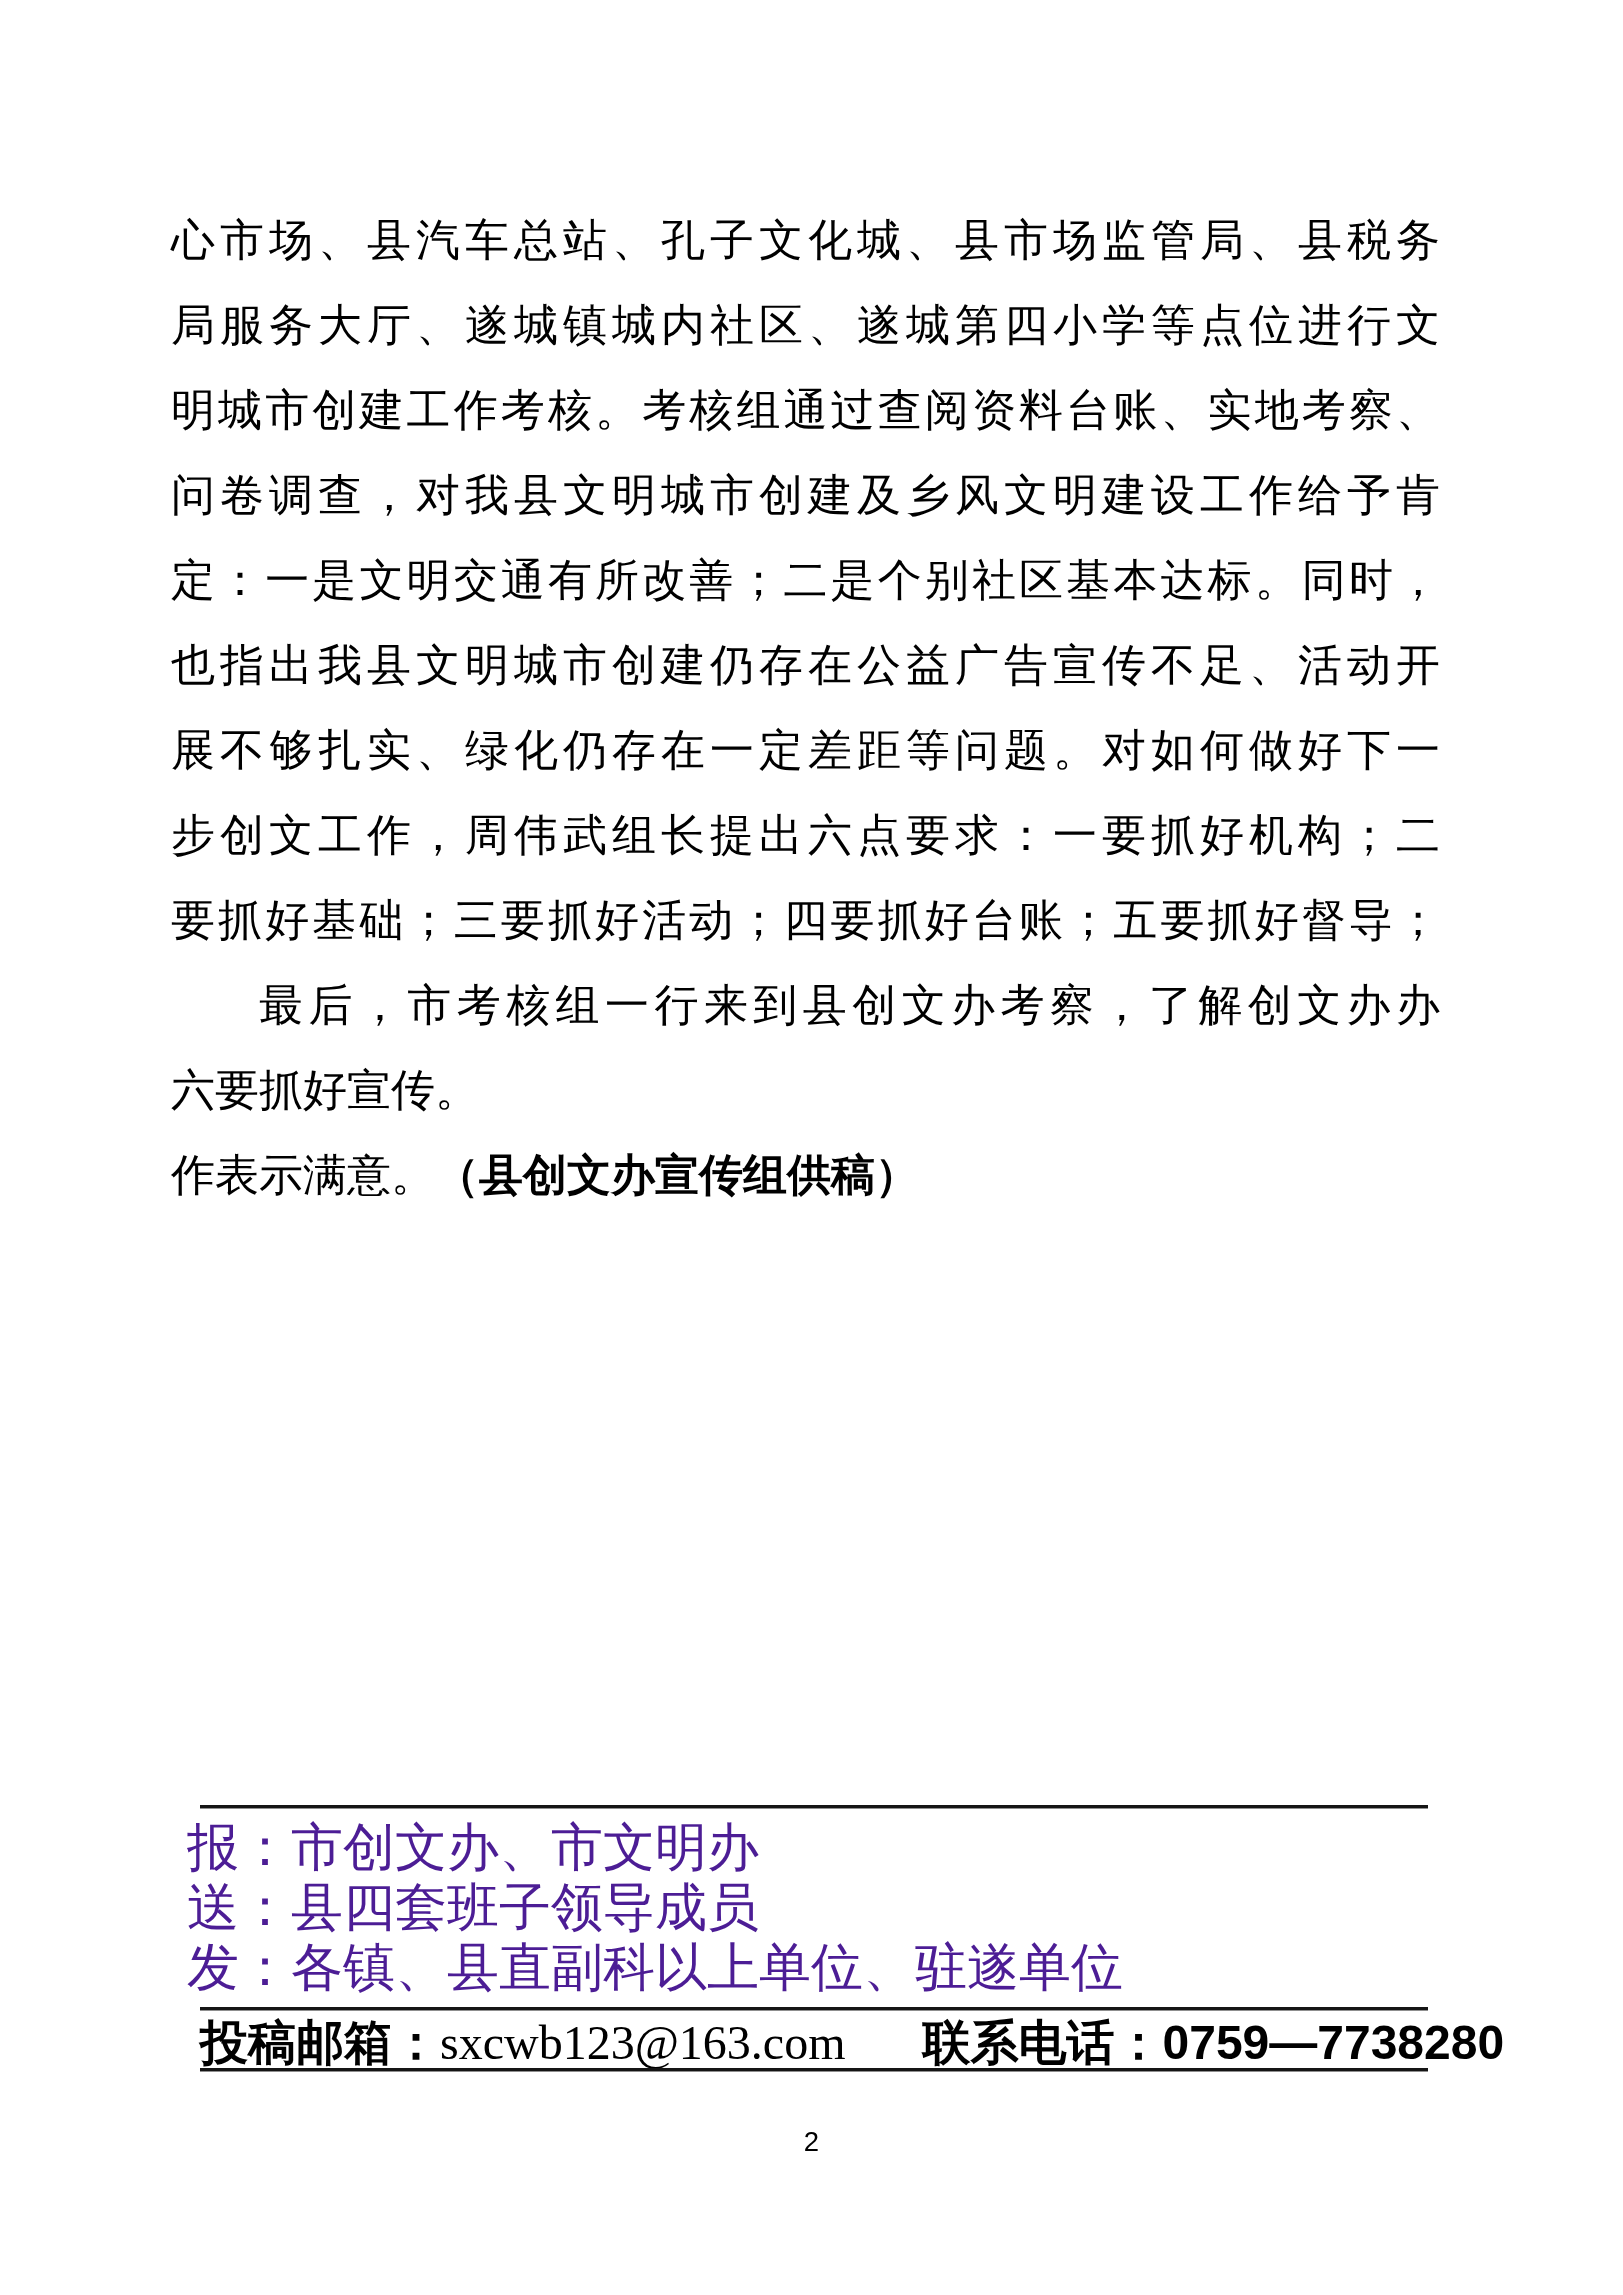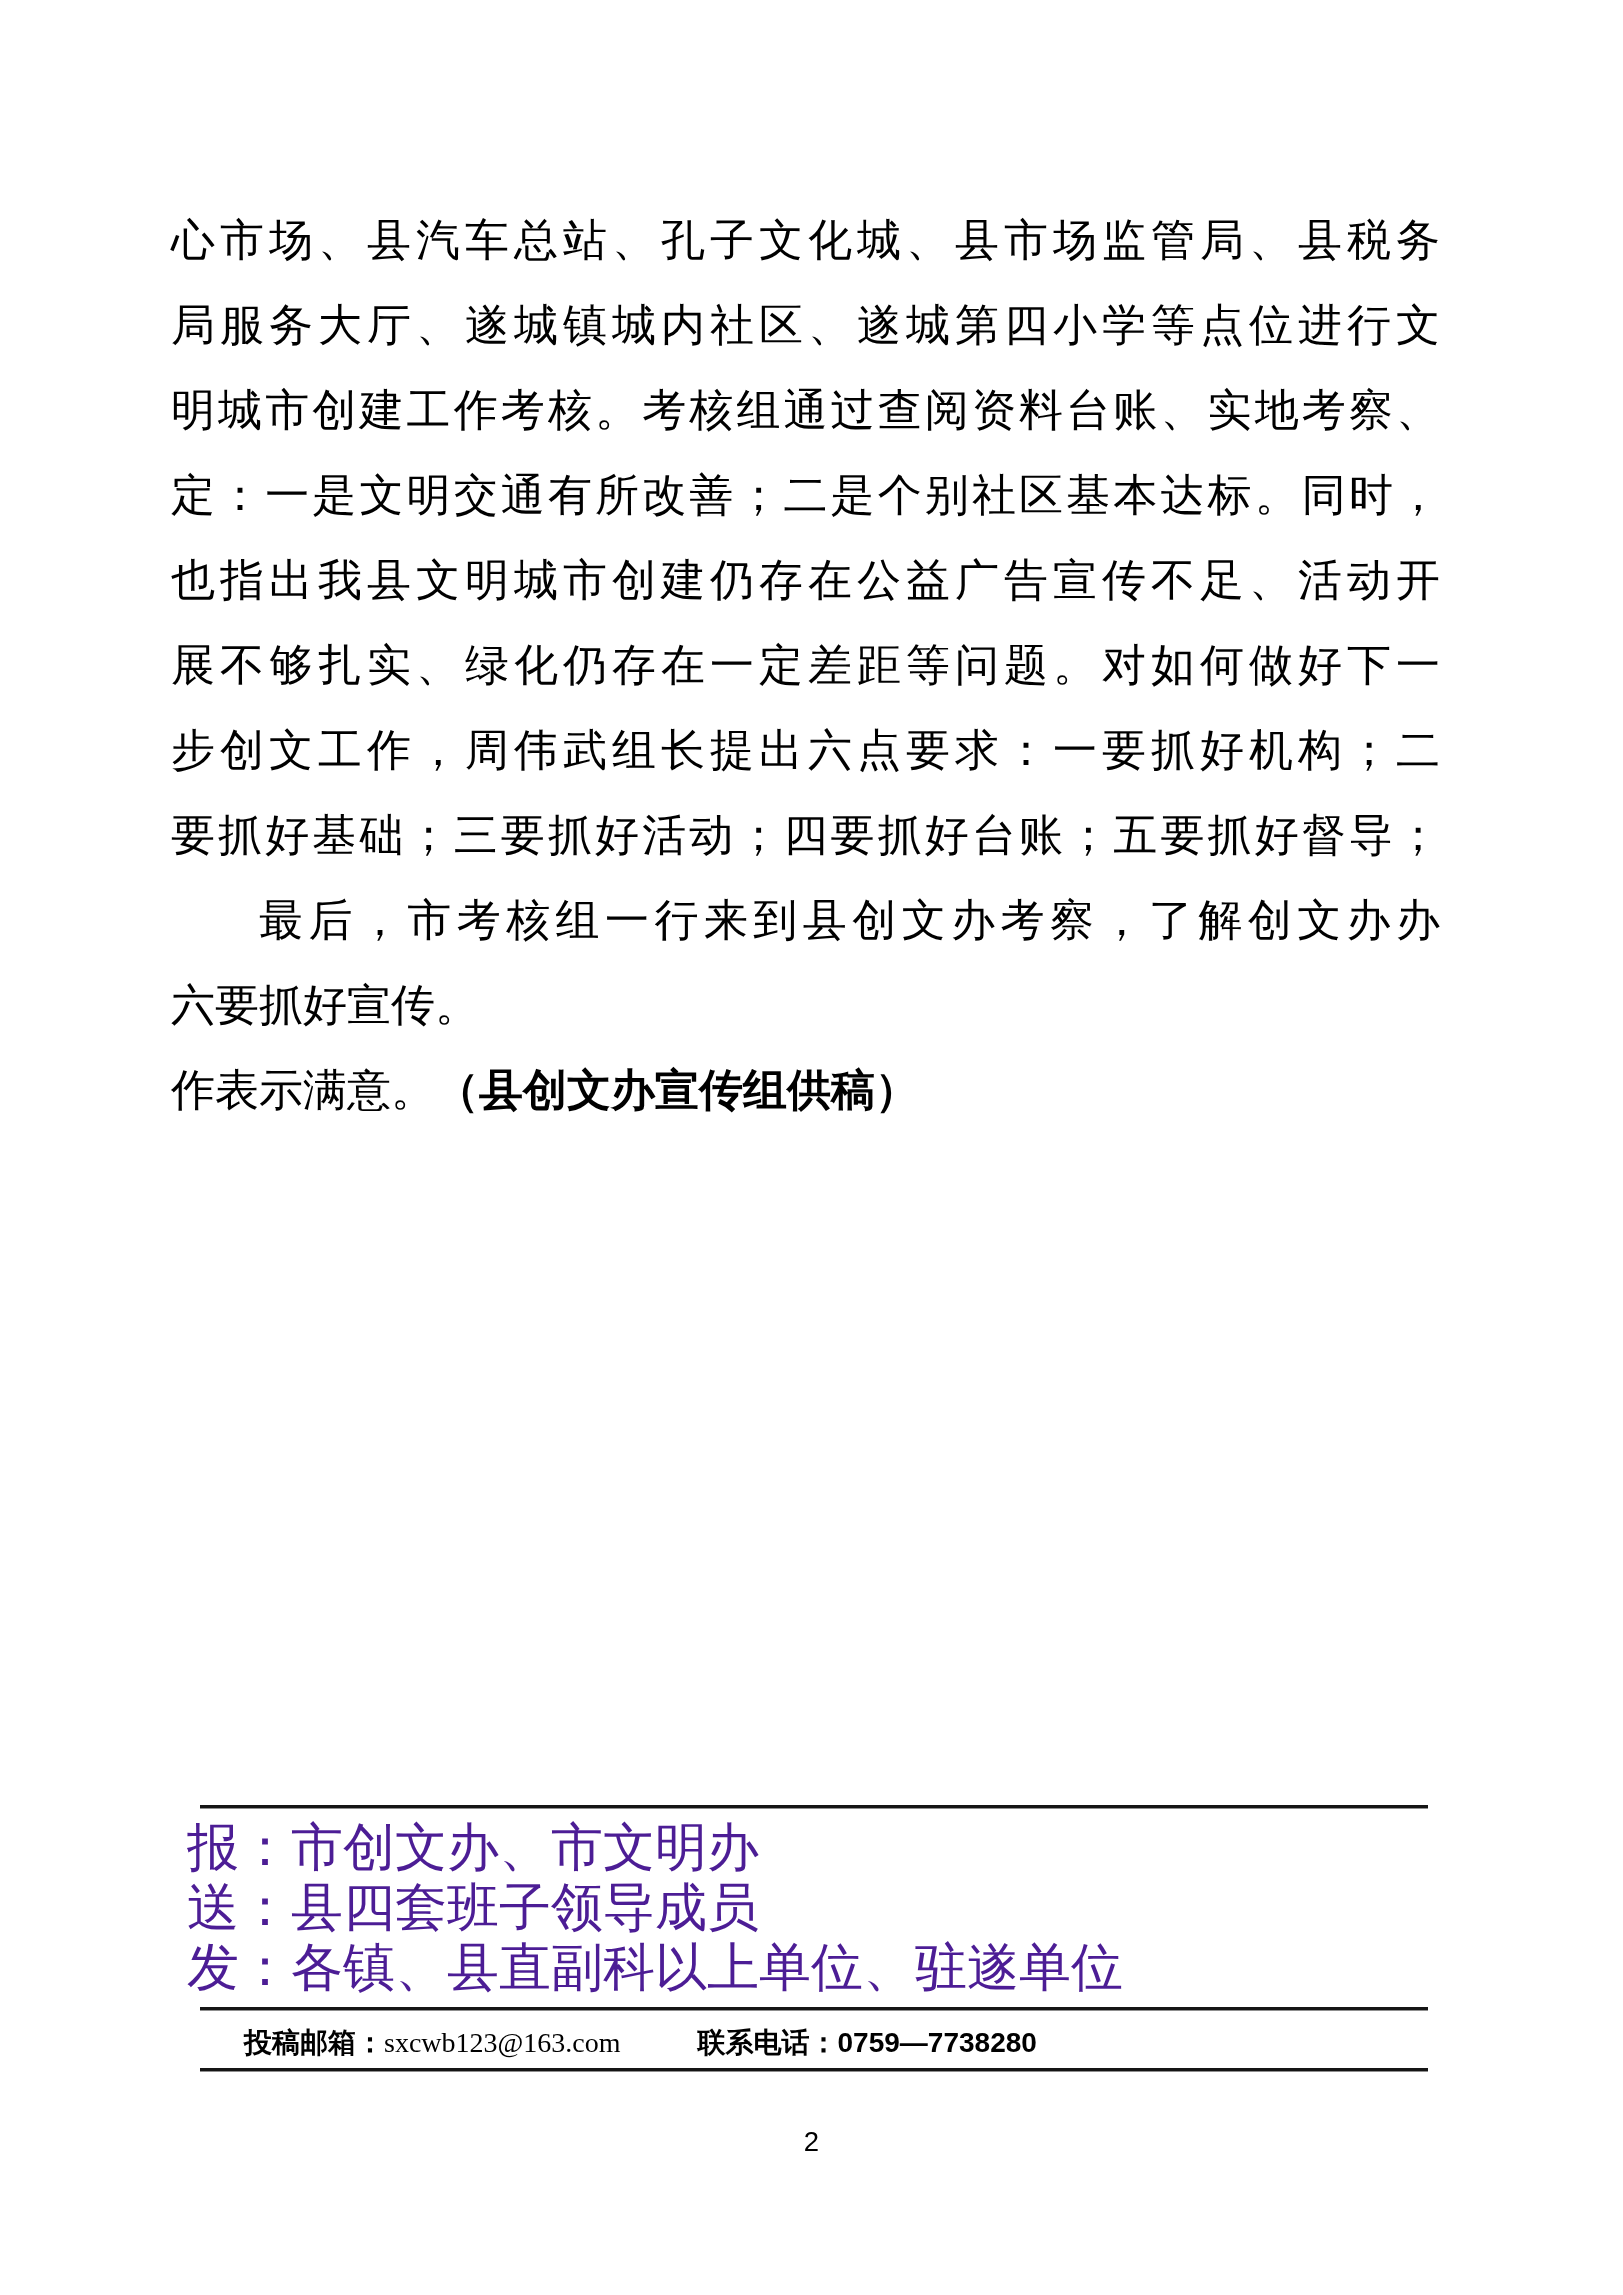--- a/index.html
+++ b/index.html
@@ -71,24 +71,23 @@
       height: 60px;
       white-space: nowrap;
     }
 
     
     .contact {
       position: absolute;
       left: 200px;
       top: 2019px;
       width: 1244px;
-      font-size: 28px;
+      font-size: 48px;
       line-height: 48px;
       white-space: nowrap;
-      margin-left: 44px;
     }
     .contact .label {
       font-weight: 700;
     }
     .contact .email {
       font-weight: 400;
       font-family: "Liberation Serif", "DejaVu Serif", serif;
     }
     .contact .phone-label {
       margin-left: 77px;
@@ -113,20 +112,21 @@
   </style>
 </head>
 <body>
 
 <div class="page">
 
   <div class="body-text">
     <div class="line just">心市场、县汽车总站、孔子文化城、县市场监管局、县税务</div>
     <div class="line just">局服务大厅、遂城镇城内社区、遂城第四小学等点位进行文</div>
     <div class="line just">明城市创建工作考核。考核组通过查阅资料台账、实地考察、</div>
+    <div class="line just">问卷调查，对我县文明城市创建及乡风文明建设工作给予肯</div>
     <div class="line just">定：一是文明交通有所改善；二是个别社区基本达标。同时，</div>
     <div class="line just">也指出我县文明城市创建仍存在公益广告宣传不足、活动开</div>
     <div class="line just">展不够扎实、绿化仍存在一定差距等问题。对如何做好下一</div>
     <div class="line just">步创文工作，周伟武组长提出六点要求：一要抓好机构；二</div>
     <div class="line just">要抓好基础；三要抓好活动；四要抓好台账；五要抓好督导；</div>
     <div class="line just indent2">最后，市考核组一行来到县创文办考察，了解创文办办</div>
     <div class="line">六要抓好宣传。</div>
     <div class="line">
       <span>作表示满意。</span><span class="bold">（县创文办宣传组供稿）</span>
     </div>

